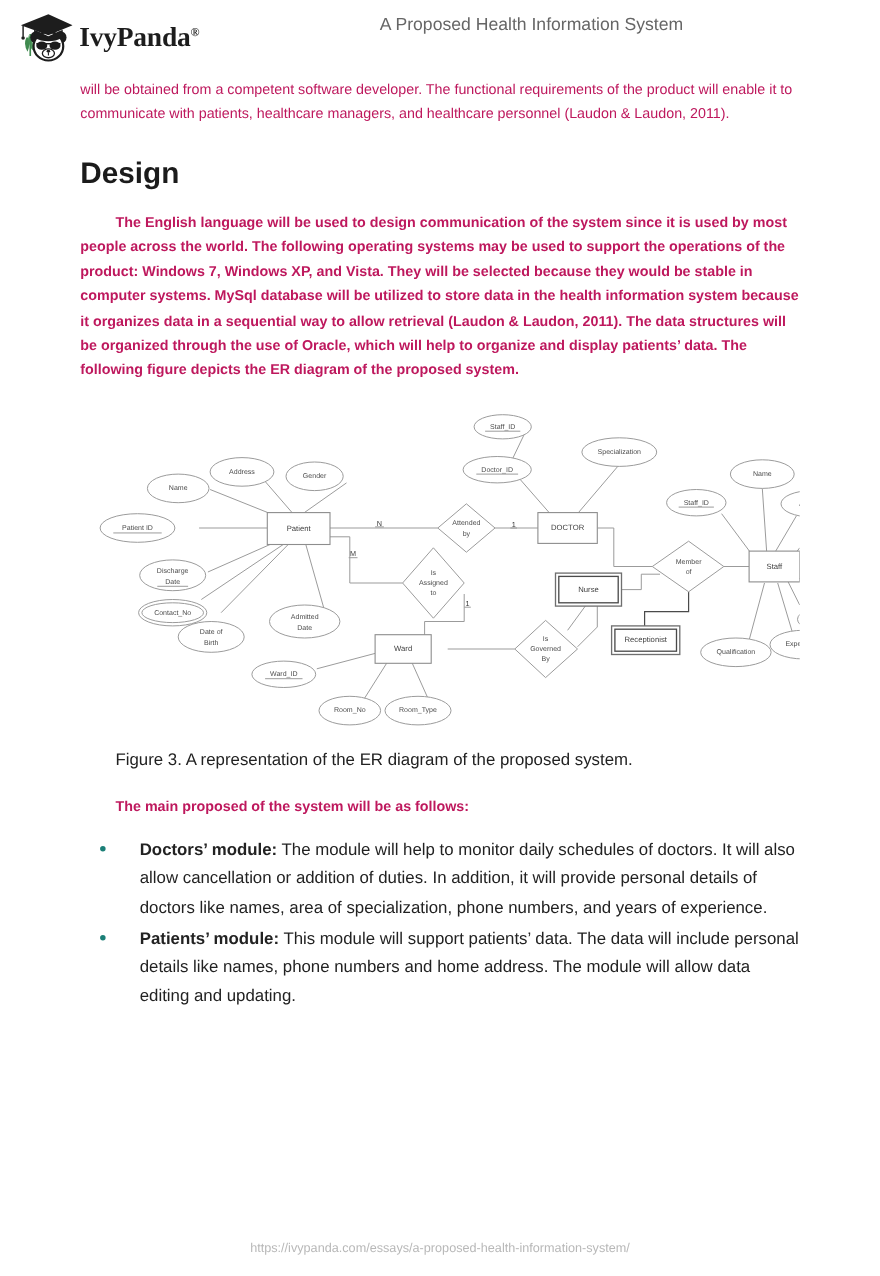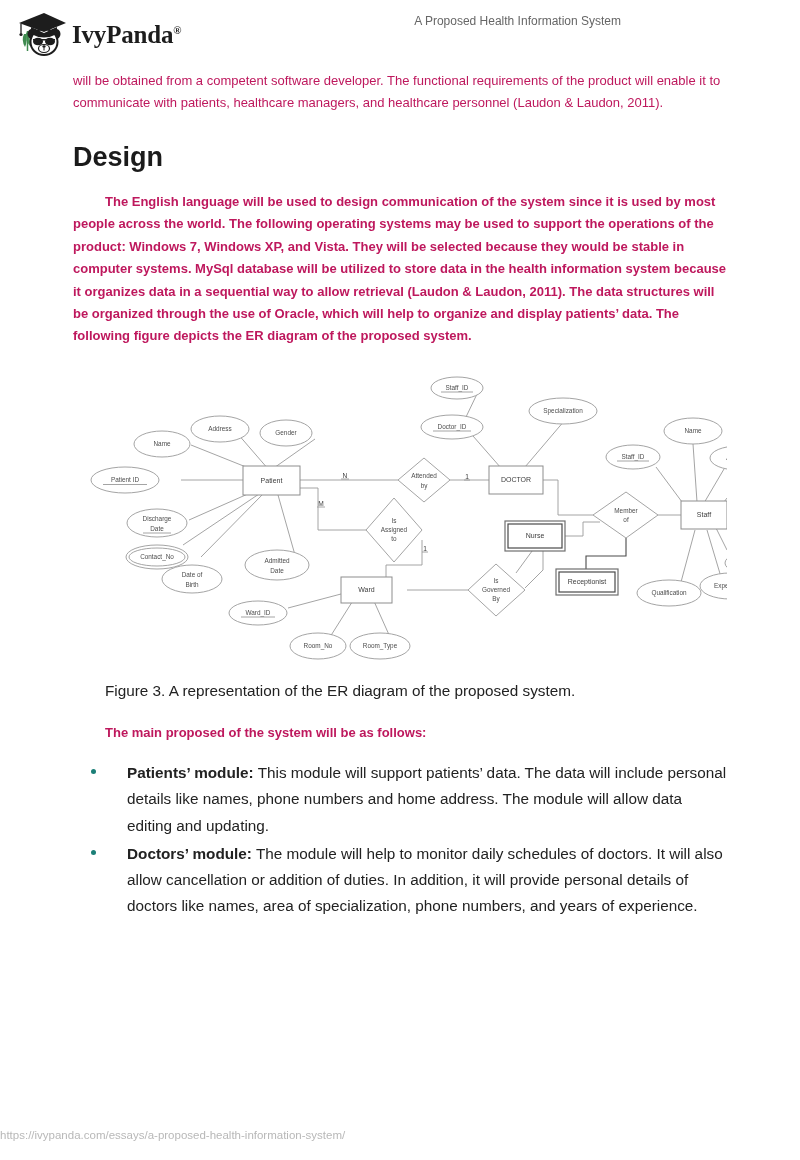--- a/index.html
+++ b/index.html
@@ -43,21 +43,21 @@
   }
   .brand-reg {
     font-size: 11px;
     vertical-align: super;
     font-weight: bold;
   }
   .header-title {
     position: absolute;
     right: 33px;
     top: 14px;
-    font-size: 12px;
+    font-size: 16px;
     color: #666666;
     white-space: nowrap;
   }
 
   
   .content {
     position: absolute;
     left: 73px;
     top: 70px;
     width: 654px;
@@ -149,20 +149,21 @@
     background: #1b7f77;
   }
   ul.modules li b { font-weight: bold; }
 
   
   .page-footer {
     position: absolute;
     left: 0;
     bottom: 17px;
     width: 800px;
+    text-align: center;
   }
   .footer-url {
     font-size: 11.5px;
     color: #b8b8b8;
   }
 </style>
 </head>
 <body>
 
 <div class="page-header">
@@ -428,25 +429,25 @@
     </svg>
   </div>
 
   <p class="figure-caption">Figure 3. A representation of the ER diagram of the proposed system.</p>
 
   <p class="para indent" style="margin-top:18px;">The main proposed of the system will be as follows:</p>
 
   <ul class="modules">
     <li>
       <span class="bullet-dot"></span>
-      <b>Patients’ module:</b><span> This module will support patients’ data. The data will include personal details like names, phone numbers and home address. The module will allow data editing and updating.</span>
+      <b>Doctors’ module:</b><span> The module will help to monitor daily schedules of doctors. It will also allow cancellation or addition of duties. In addition, it will provide personal details of doctors like names, area of specialization, phone numbers, and years of experience.</span>
     </li>
     <li>
       <span class="bullet-dot"></span>
-      <b>Doctors’ module:</b><span> The module will help to monitor daily schedules of doctors. It will also allow cancellation or addition of duties. In addition, it will provide personal details of doctors like names, area of specialization, phone numbers, and years of experience.</span>
+      <b>Patients’ module:</b><span> This module will support patients’ data. The data will include personal details like names, phone numbers and home address. The module will allow data editing and updating.</span>
     </li>
   </ul>
 
 </div>
 
 <div class="page-footer">
   <span class="footer-url">https://ivypanda.com/essays/a-proposed-health-information-system/</span>
 </div>
 
 </body></html>

